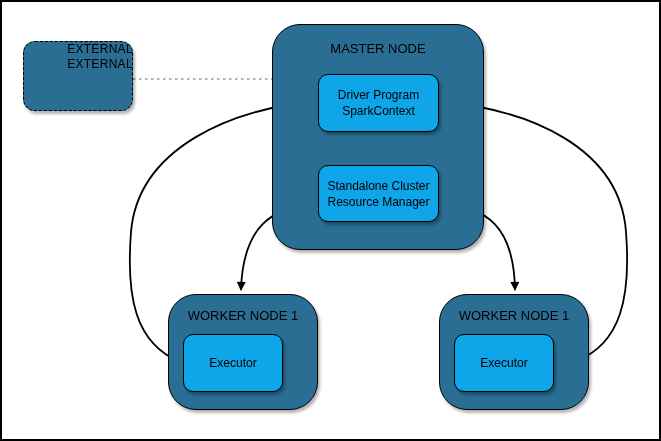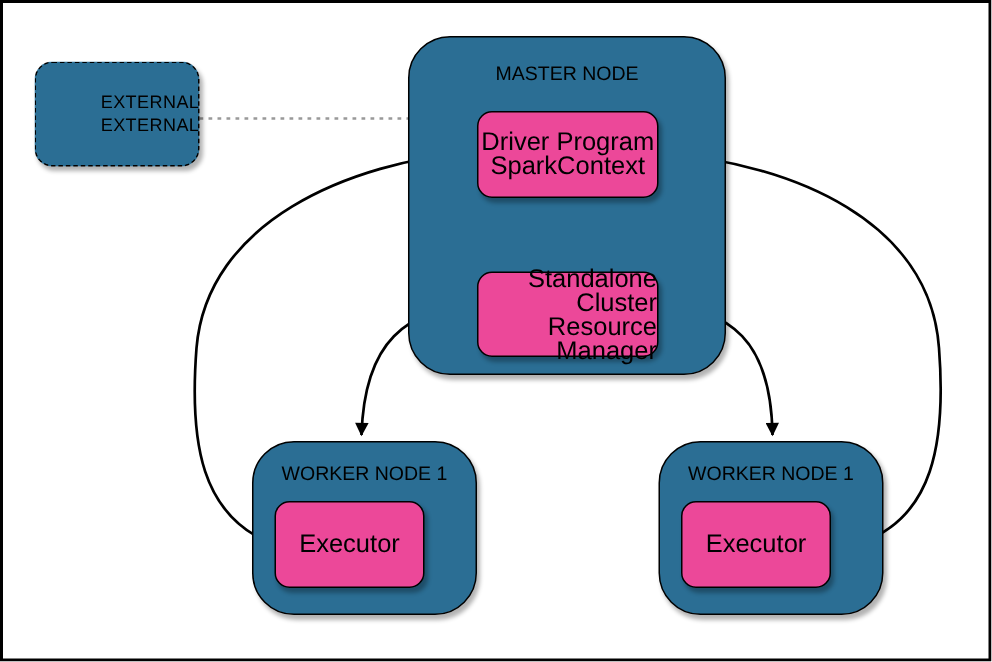--- a/index.html
+++ b/index.html
@@ -18,55 +18,55 @@
     position: absolute;
     box-sizing: border-box;
     background: #2b6e94;
     border: 1px solid #000000;
     box-shadow: 2px 3px 3px rgba(0,0,0,0.30);
     padding-left: 44px;
   }
   .component {
     position: absolute;
     box-sizing: border-box;
-    background: #ec4899;
+    background: #0ea5e9;
     border: 1px solid #000000;
     border-radius: 10px;
     box-shadow: 2px 3px 3px rgba(0,0,0,0.30);
     display: flex;
     flex-direction: column;
     align-items: center;
     justify-content: center;
-    text-align: right;
-    font-size: 17px;
+    text-align: left;
+    font-size: 12px;
     line-height: 16px;
   }
   #external-storage {
     left: 21px; top: 39px; width: 110px; height: 70px;
     border: 1.6px dashed #000000;
     border-radius: 12px;
     display: flex; flex-direction: column;
-    align-items: center; justify-content: center;
+    align-items: center; 
     text-align: center;
     font-size: 12px; line-height: 15px;
     letter-spacing: 0.3px;
   }
   #master-node {
     left: 270px; top: 22px; width: 212px; height: 226px;
     border-radius: 28px;
   }
   .node-title {
     position: absolute;
     left: 0; right: 0;
     text-align: center;
     font-size: 13px;
   }
   #master-node .node-title { top: 16px; }
   #driver-program   { left: 45px; top: 49px;  width: 121px; height: 58px; }
-  #resource-manager { left: 45px; top: 156px; width: 121px; height: 57px; }
+  #resource-manager { left: 45px; top: 140px; width: 121px; height: 57px; }
   .worker {
     width: 150px; height: 116px;
     border-radius: 28px;
   }
   #worker-left  { left: 166px; top: 292px; }
   #worker-right { left: 437px; top: 292px; }
   .worker .node-title { top: 13px; }
   .executor { left: 14px; top: 39px; width: 100px; height: 58px; }
   #edge-layer {
     position: absolute;

